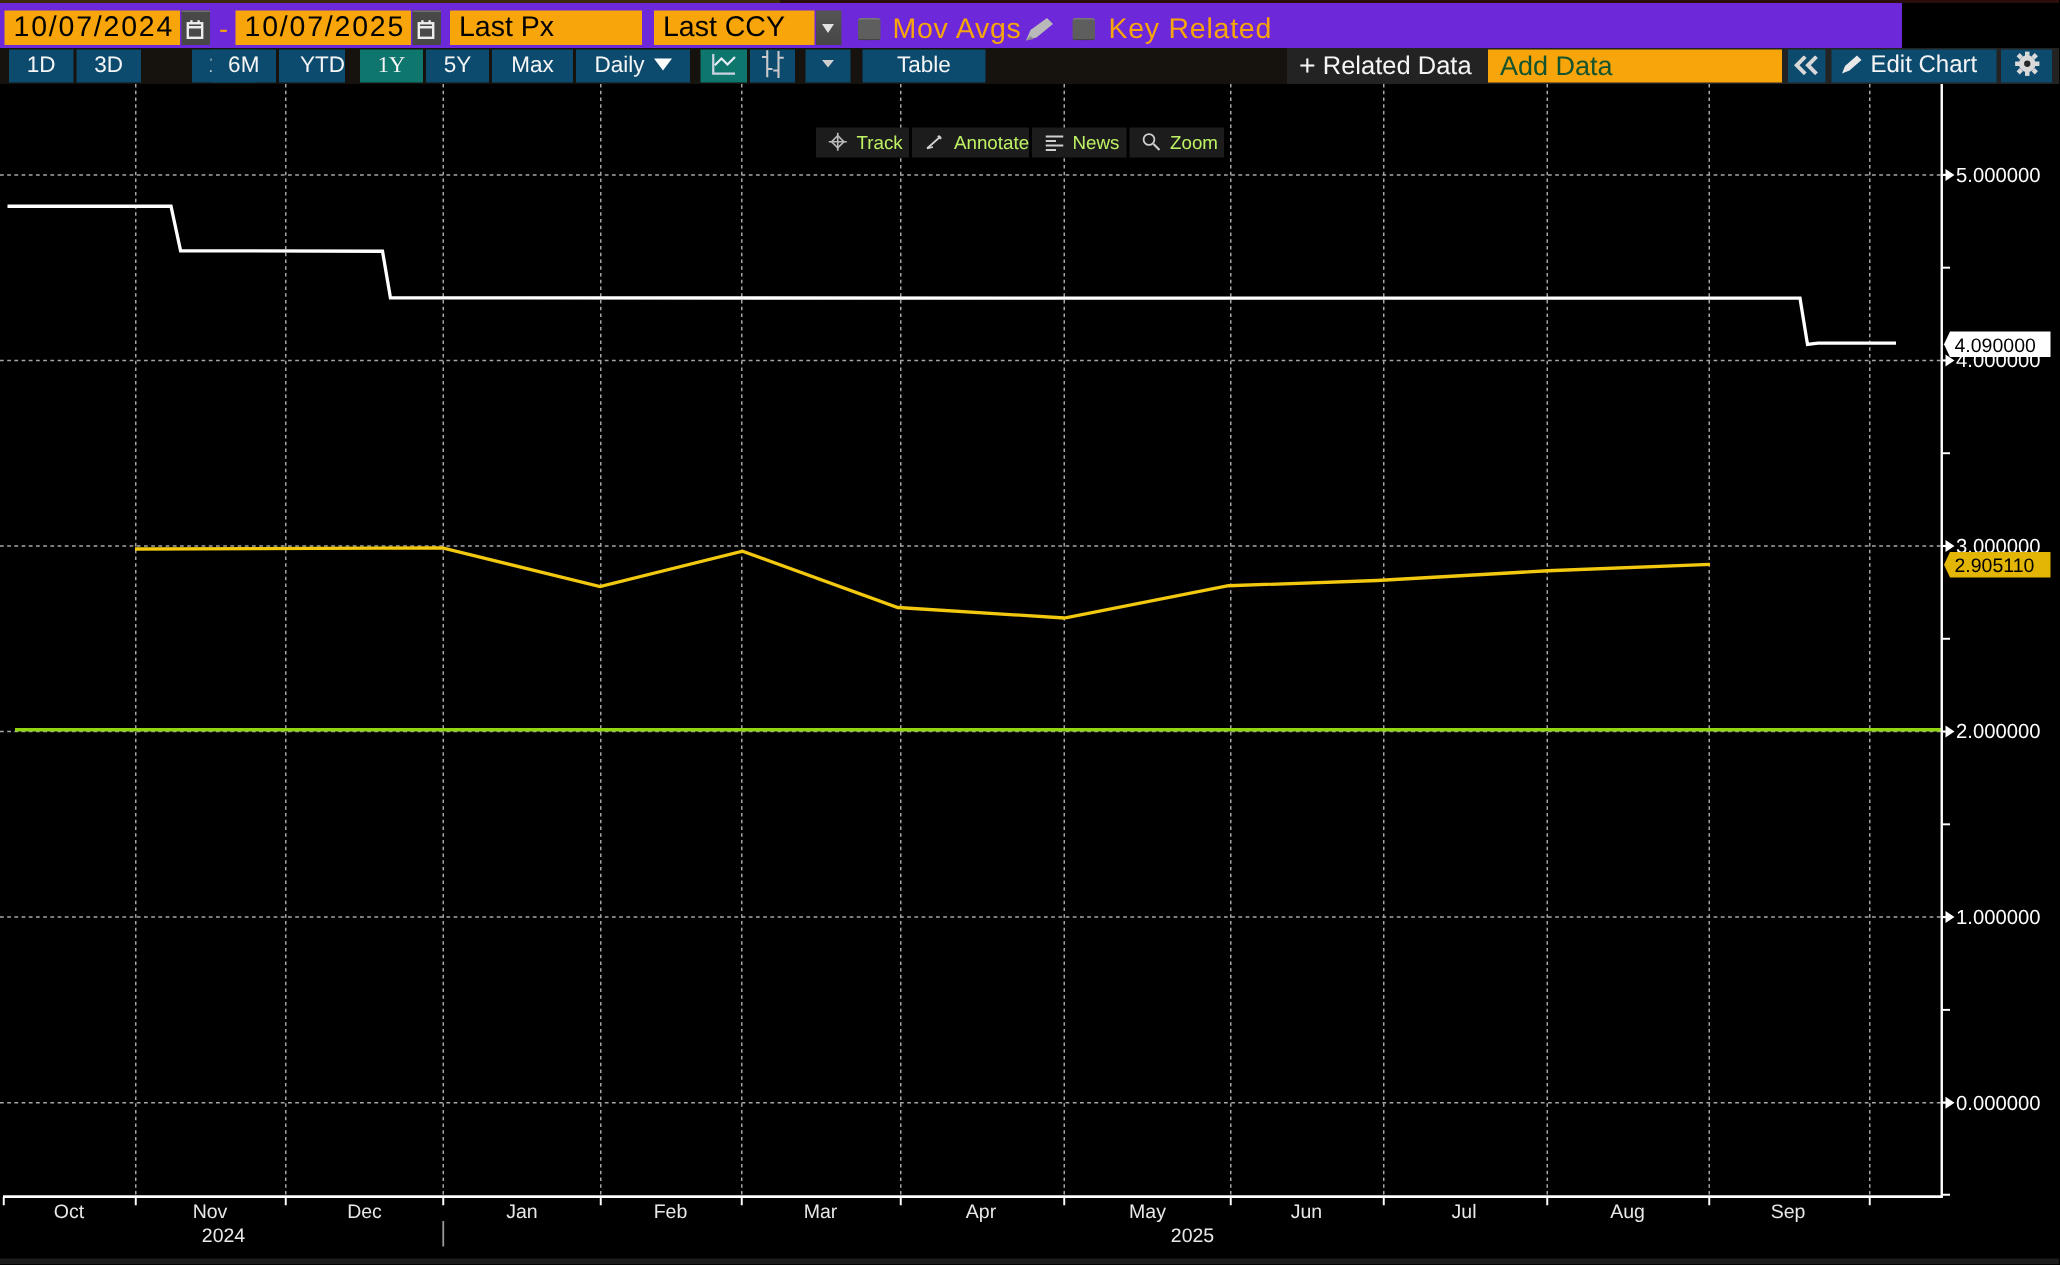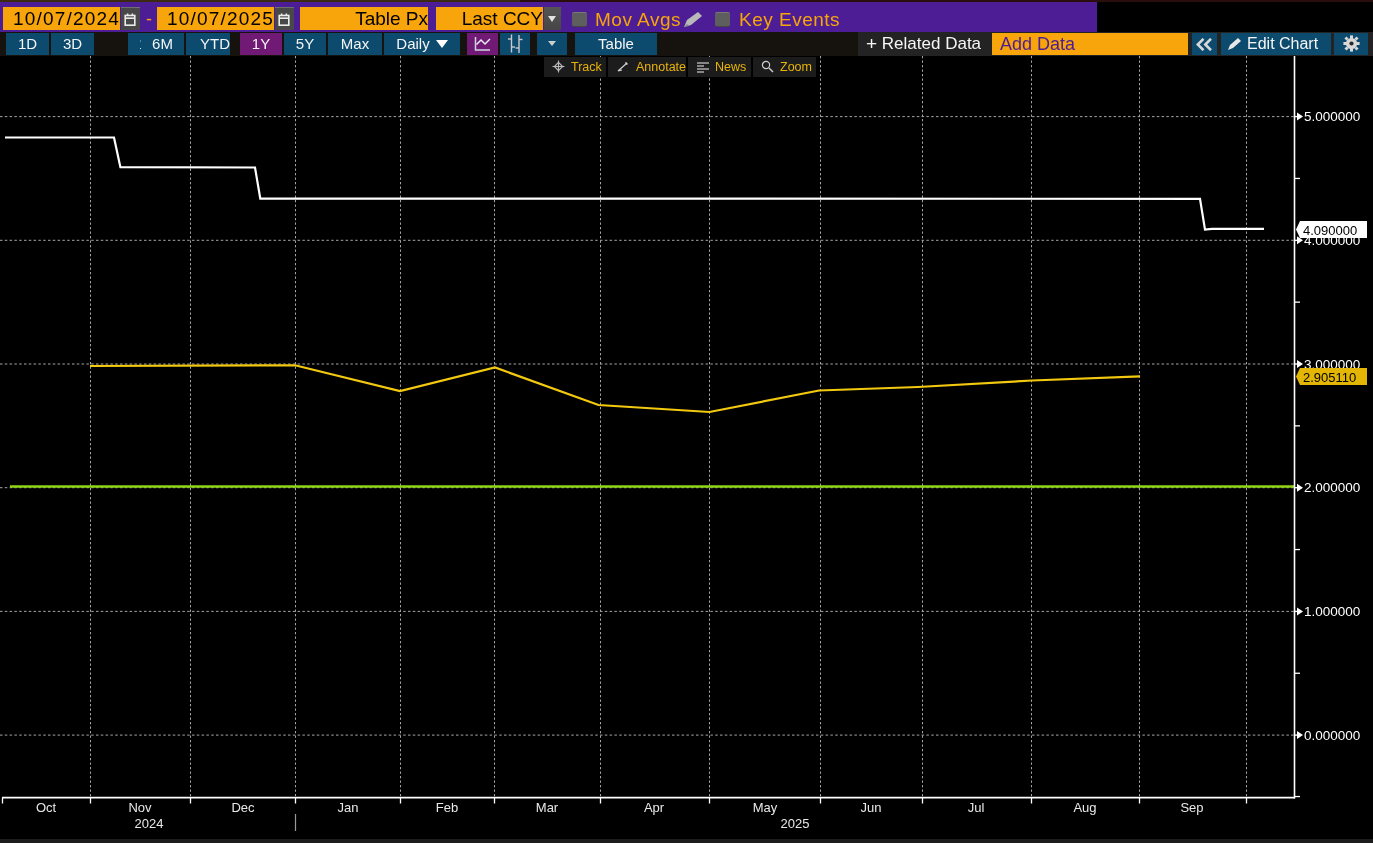--- a/index.html
+++ b/index.html
@@ -2,45 +2,45 @@
 <html><head>
 <meta charset="utf-8">
 <style>
   html,body{margin:0;padding:0;background:#000;}
   *{box-sizing:border-box;}
   #app{position:relative;width:1373px;height:843px;background:#000;overflow:hidden;
        font-family:"Liberation Sans",sans-serif;}
   .abs{position:absolute;}
 
   
-  #row1{position:absolute;left:0;top:0;width:1097px;height:32px;background:#4c1d95;text-align:right;}
+  #row1{position:absolute;left:0;top:0;width:1268px;height:32px;background:#6d28d9;}
   #row1 .topline{position:absolute;left:0;top:0;width:520px;height:2px;background:#3b2910;}
   #row1 .topline2{position:absolute;left:520px;top:0;width:853px;height:2px;background:#2a0d0d;}
   .ofield{position:absolute;top:7px;height:23px;background:#f7a50a;color:#000;
           font-size:19px;line-height:24px;padding-left:6px;white-space:nowrap;overflow:hidden;}
   .datef{letter-spacing:1.2px;}
   .calbtn{position:absolute;top:7px;width:19px;height:23px;background:#484848;border-top:1px solid #6f6f6f;}
   .calbtn svg{position:absolute;left:3px;top:5px;}
   .dash{position:absolute;top:7px;color:#f7a50a;font-size:18px;line-height:24px;}
   .ddbtn{position:absolute;top:7px;width:17px;height:23px;background:linear-gradient(#555,#464646);}
   .ddbtn:after{content:"";position:absolute;left:4px;top:9px;border-left:4.5px solid transparent;border-right:4.5px solid transparent;border-top:6.5px solid #e2e2e2;}
   .chk{position:absolute;top:12px;width:15px;height:15px;background:#5e5e5e;border-radius:2px;border-top:1px solid #787878;border-bottom:1px solid #454545;}
   .olab{position:absolute;top:7px;color:#f7a50a;font-size:19px;line-height:25px;white-space:nowrap;letter-spacing:0.5px;}
 
   
   #row2{position:absolute;left:0;top:32px;width:1373px;height:24px;background:#16130f;border-top:0;}
   #sep12{position:absolute;left:0;top:31px;width:860px;height:1px;background:#3a2a12;}
   #row2 .rbg{position:absolute;left:858px;top:0;width:515px;height:24px;background:#232323;}
   .btn{position:absolute;top:1px;height:22px;background:#0c4a6e;color:#f5f5f5;font-size:15px;
        text-align:center;line-height:22px;white-space:nowrap;}
-  .btn.blue{background:#701a75;}
+  .btn.blue{background:#0f766e;font-family:Liberation Serif, serif;}
   .smalltri{display:inline-block;width:0;height:0;border-left:6px solid transparent;border-right:6px solid transparent;border-top:8px solid #fff;margin-left:6px;vertical-align:1px;}
 
   
-  .obtn{position:absolute;height:20px;background:#1c1c1c;color:#eab308;font-size:12.5px;line-height:20px;white-space:nowrap;}
+  .obtn{position:absolute;height:20px;background:#1c1c1c;color:#bef264;font-size:12.5px;line-height:20px;white-space:nowrap;margin-top:28px;}
   .obtn svg{vertical-align:-2px;margin-right:6px;}
 </style>
 </head>
 <body>
 <div id="app">
 
   <svg class="abs" style="left:0;top:0" width="1373" height="843">
     <g id="vgrid" stroke="#a5a5a5" stroke-width="1" stroke-dasharray="2.3 2.2">
       <line x1="90.5" y1="56" x2="90.5" y2="798"></line>
       <line x1="190.5" y1="56" x2="190.5" y2="798"></line>
@@ -206,21 +206,21 @@
             <line x1="12" y1="1" x2="12" y2="19"></line>
             <line x1="12" y1="5.5" x2="15.5" y2="5.5"></line>
             <line x1="8.5" y1="14" x2="12" y2="14"></line>
           </g>
         </svg>
     </div>
     <div class="btn" style="left:537px;width:30px;"><span style="display:inline-block;width:0;height:0;border-left:4px solid transparent;border-right:4px solid transparent;border-top:5.5px solid #cfcfcf;vertical-align:3px;"></span></div>
     <div class="btn" style="left:575px;width:82px;">Table</div>
 
     <div class="btn" style="left:860px;width:123px;background:#232323;text-align:left;padding-left:6px;font-size:17px;overflow:hidden;"><span style="font-size:19px;vertical-align:-1px;">+</span> Related Data</div>
-    <div style="position:absolute;left:992px;top:1px;width:196px;height:22px;background:#f7a50a;color:#4c1d95;font-size:18px;line-height:22px;padding-left:8px;">Add Data</div>
+    <div style="position:absolute;left:992px;top:1px;width:196px;height:22px;background:#f7a50a;color:#14532d;font-size:18px;line-height:22px;padding-left:8px;">Add Data</div>
     <div class="btn" style="left:1192px;width:25px;">
       <svg width="17" height="13" viewBox="0 0 17 13" style="vertical-align:-2px">
           <g stroke="#d8d8d8" stroke-width="2.6" fill="none">
             <path d="M7.5,0.8 L1.8,6.5 L7.5,12.2"></path>
             <path d="M15,0.8 L9.3,6.5 L15,12.2"></path>
           </g>
         </svg>
     </div>
     <div class="btn" style="left:1221px;width:110px;text-align:left;padding-left:6px;font-size:16px;">
       <svg width="15" height="14" viewBox="0 0 15 14" style="vertical-align:-2px;margin-right:5px;">
@@ -263,27 +263,27 @@
     <div class="calbtn" style="left:275px;">
         <svg width="12" height="13" viewBox="0 0 12 13">
           <g stroke="#ececec" stroke-width="1.6" fill="none">
             <rect x="1.2" y="2.5" width="9.6" height="9.7"></rect>
             <line x1="1" y1="5.2" x2="11" y2="5.2"></line>
             <line x1="3.6" y1="0.5" x2="3.6" y2="3"></line>
             <line x1="8.4" y1="0.5" x2="8.4" y2="3"></line>
           </g>
         </svg>
       </div>
-    <div class="ofield" style="left:300px;width:128px;">Table Px</div>
+    <div class="ofield" style="left:300px;width:128px;">Last Px</div>
     <div class="ofield" style="left:436px;width:107px;">Last CCY</div>
     <div class="ddbtn" style="left:544px;"></div>
     <div class="chk" style="left:572px;"></div>
     <div class="olab" style="left:595px;">Mov Avgs</div>
     <svg class="abs" style="left:682px;top:11px;" width="22" height="18" viewBox="0 0 22 18">
         <path d="M2,16 L5,9 L16,1 L20,5 L9,14 Z" fill="#b9b9b9"></path>
         <path d="M2,16 L5,13 L7,15 Z" fill="#8a8a8a"></path>
       </svg>
     <div class="chk" style="left:715px;"></div>
-    <div class="olab" style="left:739px;">Key Events</div>
+    <div class="olab" style="left:739px;">Key Related</div>
   </div>
 
   <div class="abs" style="left:0;top:839px;width:1373px;height:4px;background:#1c1c1c;"></div>
 </div>
 
 </body></html>

